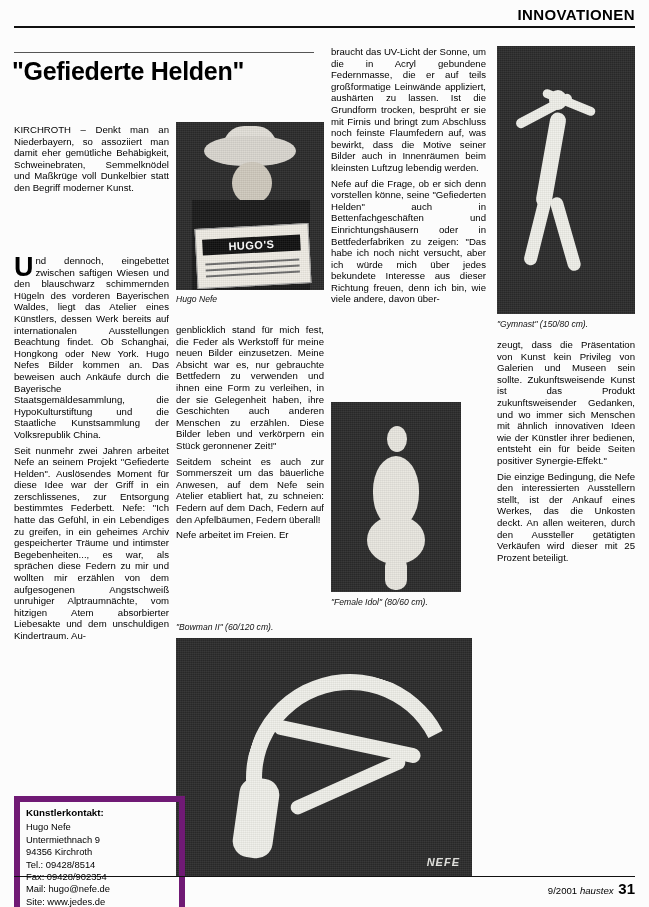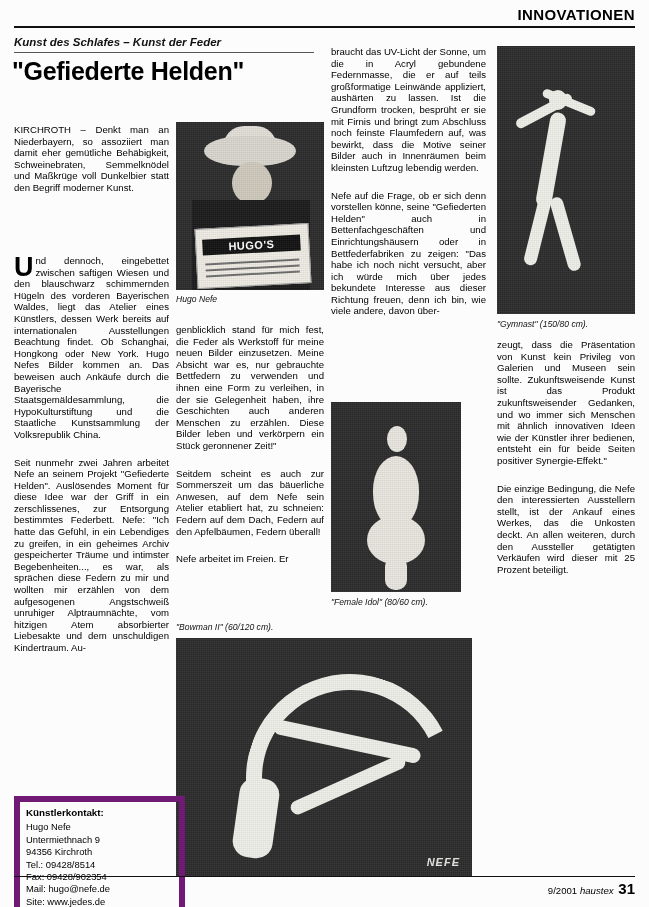--- a/index.html
+++ b/index.html
@@ -67,21 +67,21 @@
   }
   
   .col {
     position: absolute;
     font-size: 9.6px;
     line-height: 11.6px;
     text-align: justify;
     color: #000;
   }
   .col p { margin: 0 0 0 0; }
-  .col p + p { margin-top: 16px; }
+  .col p + p { margin-top: 4px; }
 
   #col1 { left: 14px; top: 124px; width: 155px; }
   #col1b { left: 14px; top: 255px; width: 155px; }
   #col2 { left: 176px; top: 324px; width: 148px; }
   #col3 { left: 331px; top: 46px; width: 155px; }
   #col4 { left: 497px; top: 339px; width: 138px; }
 
   .dropcap-para::first-letter {
     float: left;
     font-size: 27px;
@@ -260,21 +260,20 @@
 </head>
 <body>
 
 <div class="page">
 
   <div class="header-bar">
     <span class="header-title">INNOVATIONEN</span>
   </div>
   <div class="header-rule"></div>
 
-  <div class="kicker">Kunst des Schlafes – Kunst der Feder</div>
   <div class="kicker-rule"></div>
   <div class="headline">"Gefiederte Helden"</div>
 
   <div class="col" id="col1">
     <p>KIRCHROTH – Denkt man an Niederbayern, so assoziiert man damit eher gemütliche Behäbigkeit, Schweinebraten, Semmelknödel und Maßkrüge voll Dunkelbier statt den Begriff moderner Kunst.</p>
   </div>
   <div class="col" id="col1b">
     <p class="dropcap-para">Und dennoch, eingebettet zwischen saftigen Wiesen und den blauschwarz schimmernden Hügeln des vorderen Bayerischen Waldes, liegt das Atelier eines Künstlers, dessen Werk bereits auf internationalen Ausstellungen Beachtung findet. Ob Schanghai, Hongkong oder New York. Hugo Nefes Bilder kommen an. Das beweisen auch Ankäufe durch die Bayerische Staatsgemäldesammlung, die HypoKulturstiftung und die Staatliche Kunstsammlung der Volksrepublik China.</p>
     <p>Seit nunmehr zwei Jahren arbeitet Nefe an seinem Projekt "Gefiederte Helden". Auslösendes Moment für diese Idee war der Griff in ein zerschlissenes, zur Entsorgung bestimmtes Federbett. Nefe: "Ich hatte das Gefühl, in ein Lebendiges zu greifen, in ein geheimes Archiv gespeicherter Träume und intimster Begebenheiten..., es war, als sprächen diese Federn zu mir und wollten mir erzählen von dem aufgesogenen Angstschweiß unruhiger Alptraumnächte, vom hitzigen Atem absorbierter Liebesakte und dem unschuldigen Kindertraum. Au-</p>
   </div>

